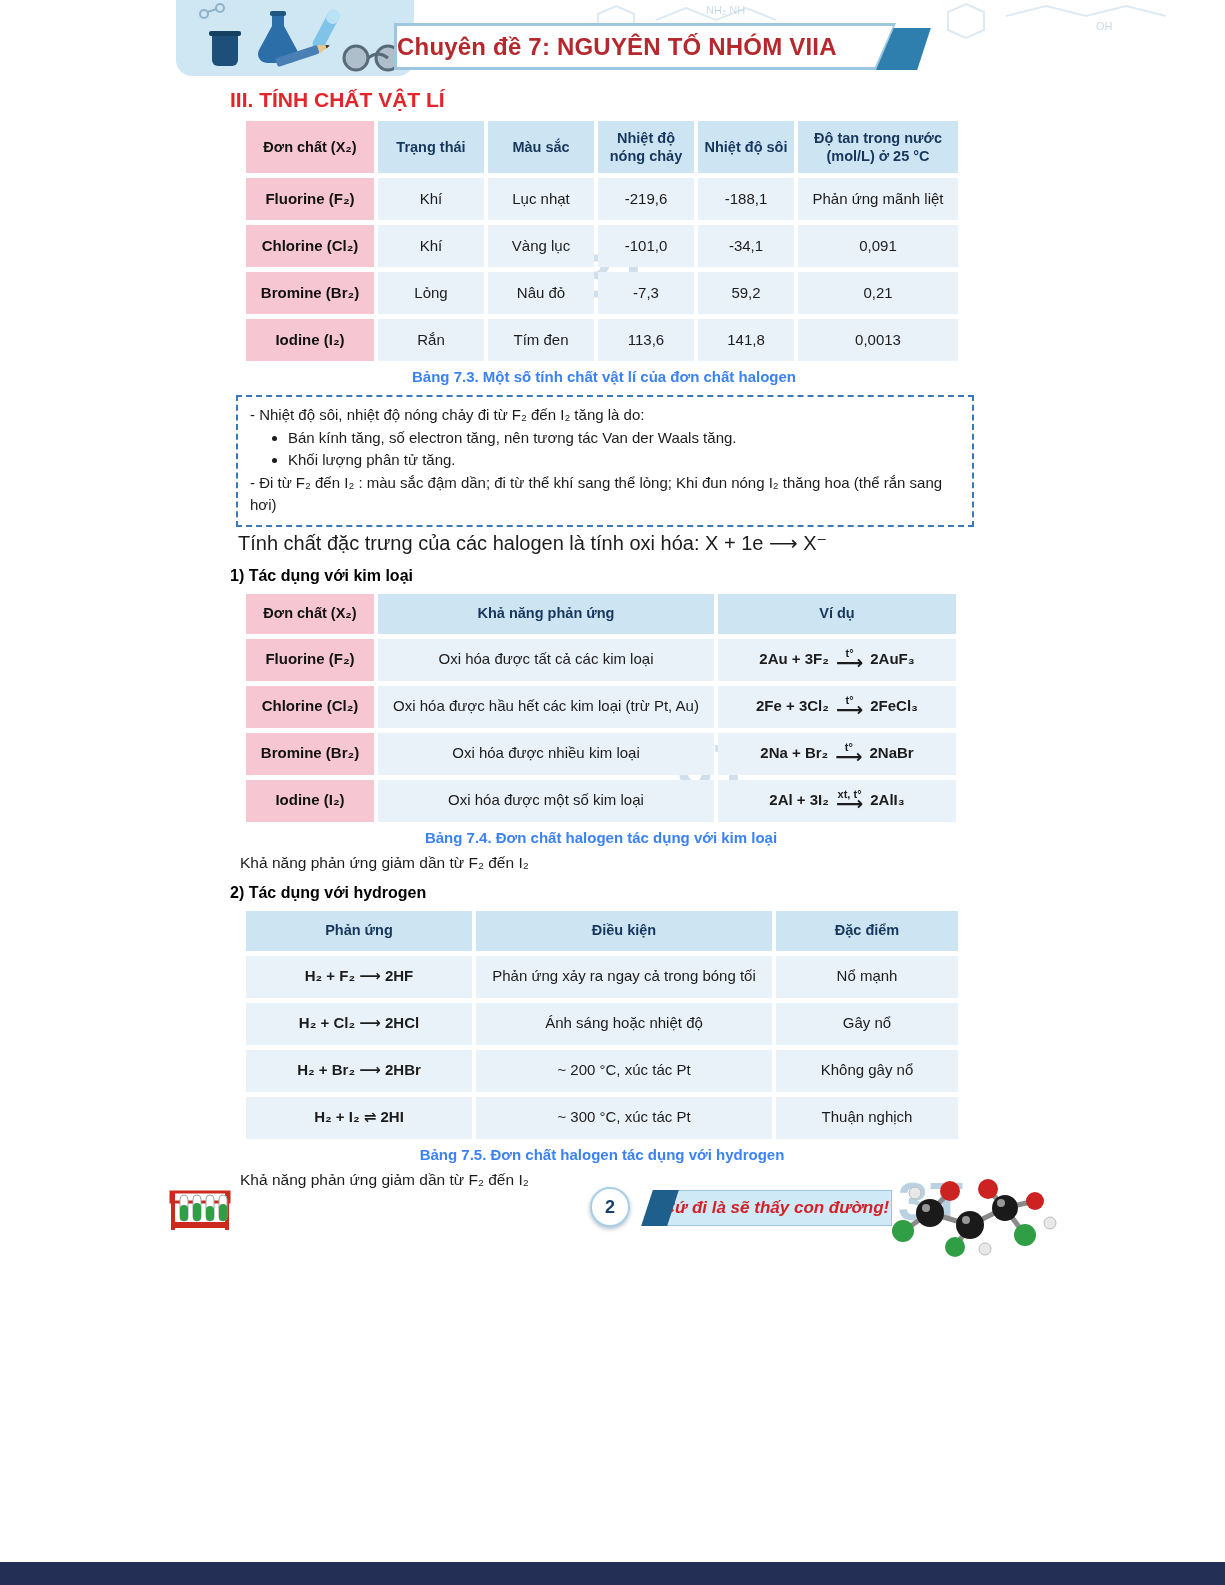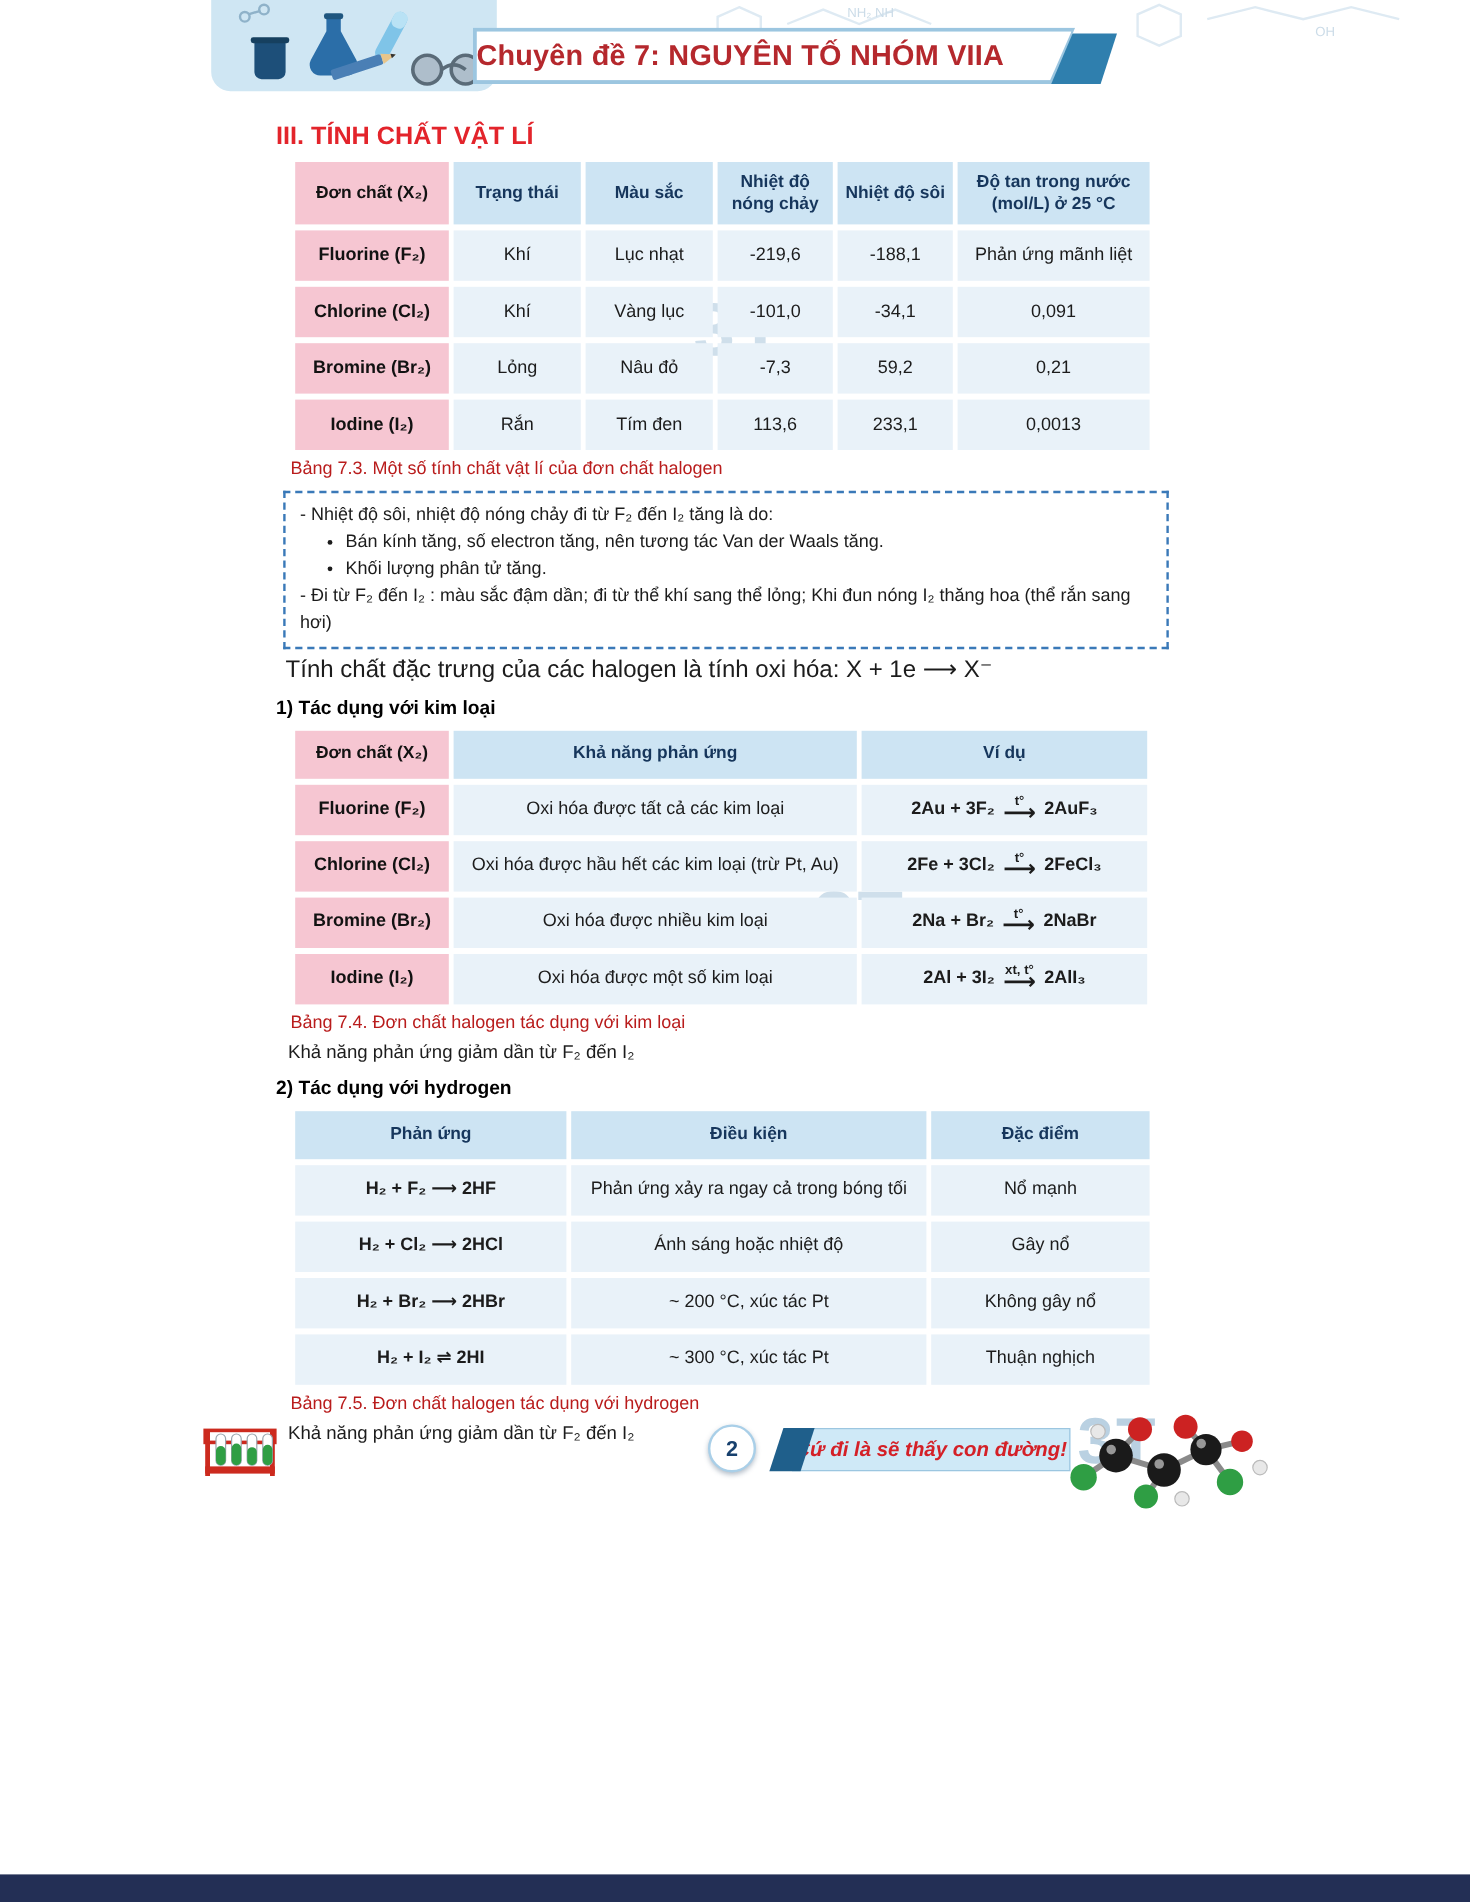--- a/index.html
+++ b/index.html
@@ -27,26 +27,26 @@
     clip-path:polygon(0 0,100% 0,calc(100% - 20px) 100%,0 100%);
   }
   .banner-inner {
     position:absolute; inset:3px; background:#ffffff;
     clip-path:polygon(0 0,100% 0,calc(100% - 18px) 100%,0 100%);
     display:flex; align-items:center; justify-content:flex-start;
   }
   .page-title { color:#b5282d; font-size:24px; font-weight:bold; letter-spacing:.2px; white-space:nowrap; }
 
   
-  .content { position:absolute; left:230px; top:102px; width:760px; }
+  .content { position:absolute; left:230px; top:88px; width:760px; }
   h2.red { color:#e3242b; font-size:21px; font-weight:bold; margin:0 0 4px 0; }
   h2.red.s4 { margin-top:18px; }
   h3.blue { color:#000000; font-size:16px; font-weight:bold; margin:12px 0 4px 0; }
   .intro { font-size:20px; margin:4px 0 6px 8px; }
-  .caption { color:#b91c1c; font-weight:normal; font-size:15px; text-align:left; width:724px; margin:2px 0 0 12px; }
+  .caption { color:#3b82f6; font-weight:bold; font-size:15px; text-align:center; width:724px; margin:2px 0 0 12px; }
   .note-line { font-size:15.5px; margin:8px 0 0 10px; }
 
   table.tbl { border-collapse:separate; border-spacing:4px 5px; margin-left:12px; table-layout:fixed; }
   .tbl th {
     background:#cde4f3; color:#16365c; font-weight:bold; font-size:14.5px;
     text-align:center; vertical-align:middle; padding:5px 6px; height:52px; line-height:1.25;
   }
   .tbl td {
     background:#e9f2f9; font-size:15px; text-align:center; vertical-align:middle;
     padding:6px 2px; height:42px; line-height:1.25;
@@ -204,21 +204,21 @@
           <td>Nâu đỏ</td>
           <td>-7,3</td>
           <td>59,2</td>
           <td>0,21</td>
         </tr>
         <tr>
           <td class="pink">Iodine (I₂)</td>
           <td>Rắn</td>
           <td>Tím đen</td>
           <td>113,6</td>
-          <td>233,1</td>
+          <td>141,8</td>
           <td>0,0013</td>
         </tr>
       </tbody>
     </table>
 
     <p class="caption">Bảng 7.3. Một số tính chất vật lí của đơn chất halogen</p>
 
     <div class="dashed-box">
       <p>- Nhiệt độ sôi, nhiệt độ nóng chảy đi từ F₂ đến I₂ tăng là do:</p>
       <ul>

